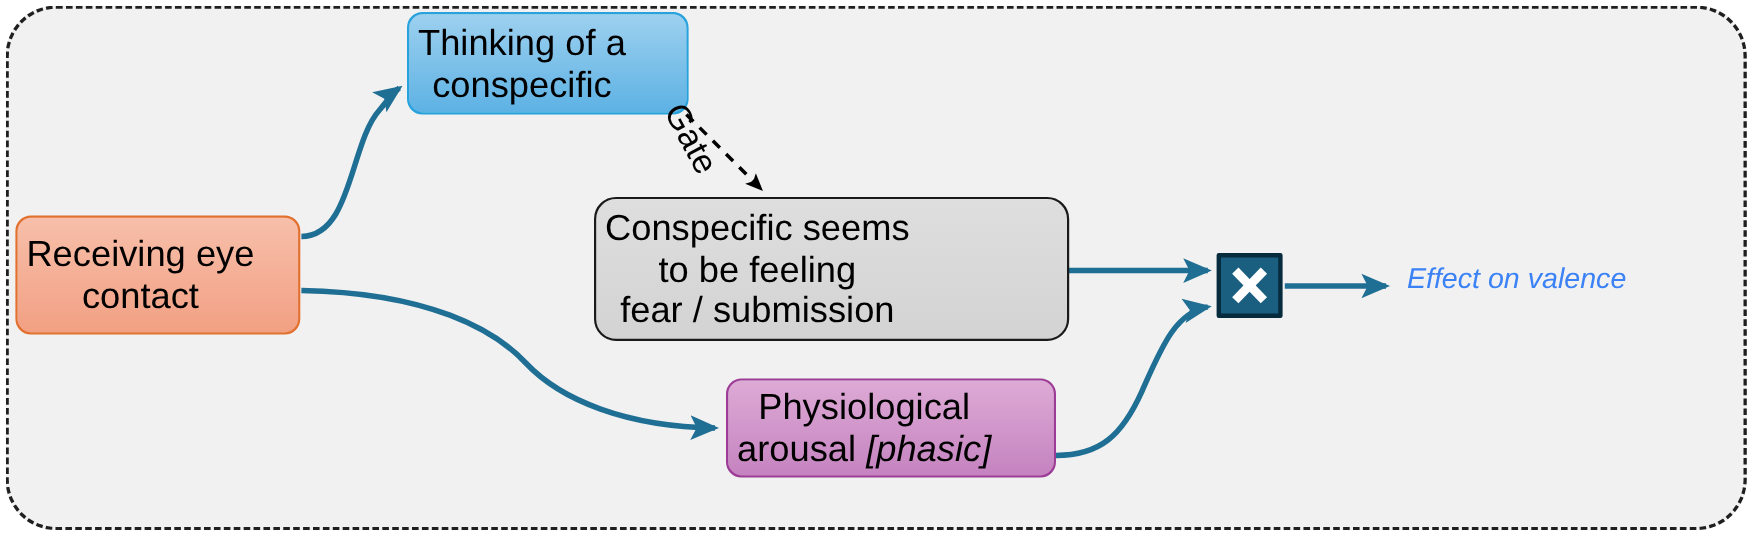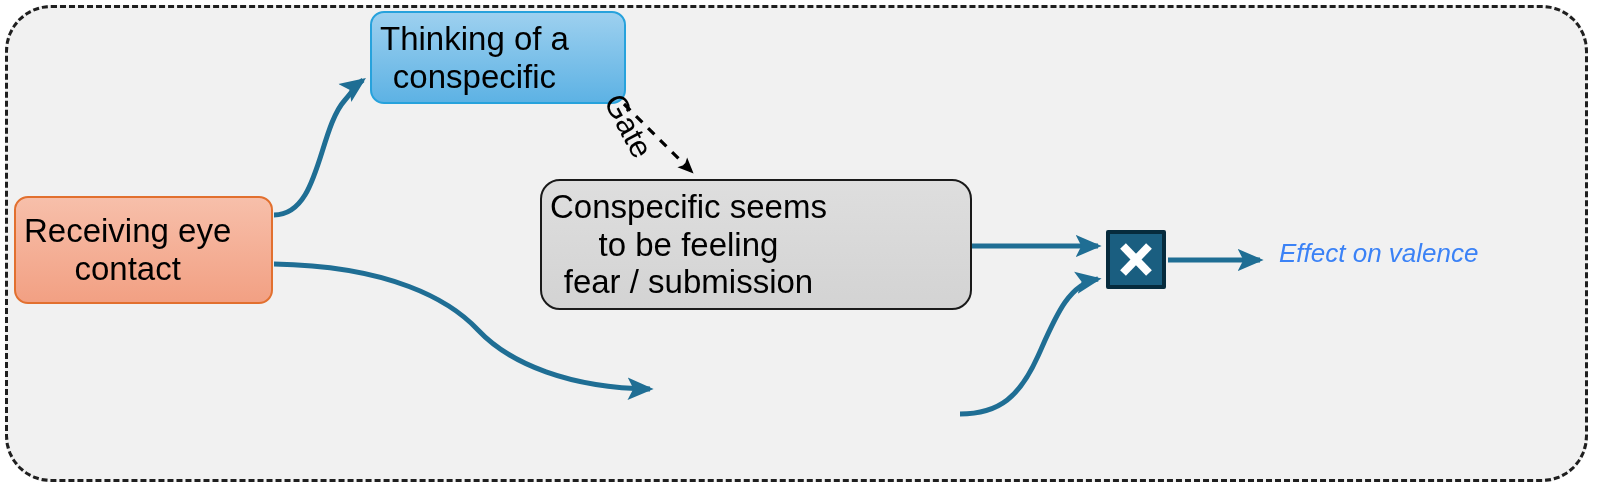--- a/index.html
+++ b/index.html
@@ -182,20 +182,24 @@
     <span class="node-text">Thinking of a
 conspecific</span>
   </div>
 
   <div class="node" id="node-conspecific-feeling">
     <span class="node-text">Conspecific seems
 to be feeling
 fear / submission</span>
   </div>
 
+  <div class="node" id="node-physiological-arousal">
+    <span class="node-text"><span>Physiological
+arousal </span><span class="italic-tag">[phasic]</span></span>
+  </div>
 
   <div class="node" id="node-multiply">
     <svg width="52" height="51" viewBox="0 0 52 51">
       <g stroke="#ffffff" stroke-width="8" stroke-linecap="butt">
         <line x1="13" y1="12" x2="39" y2="39"></line>
         <line x1="39" y1="12" x2="13" y2="39"></line>
       </g>
     </svg>
   </div>
 

